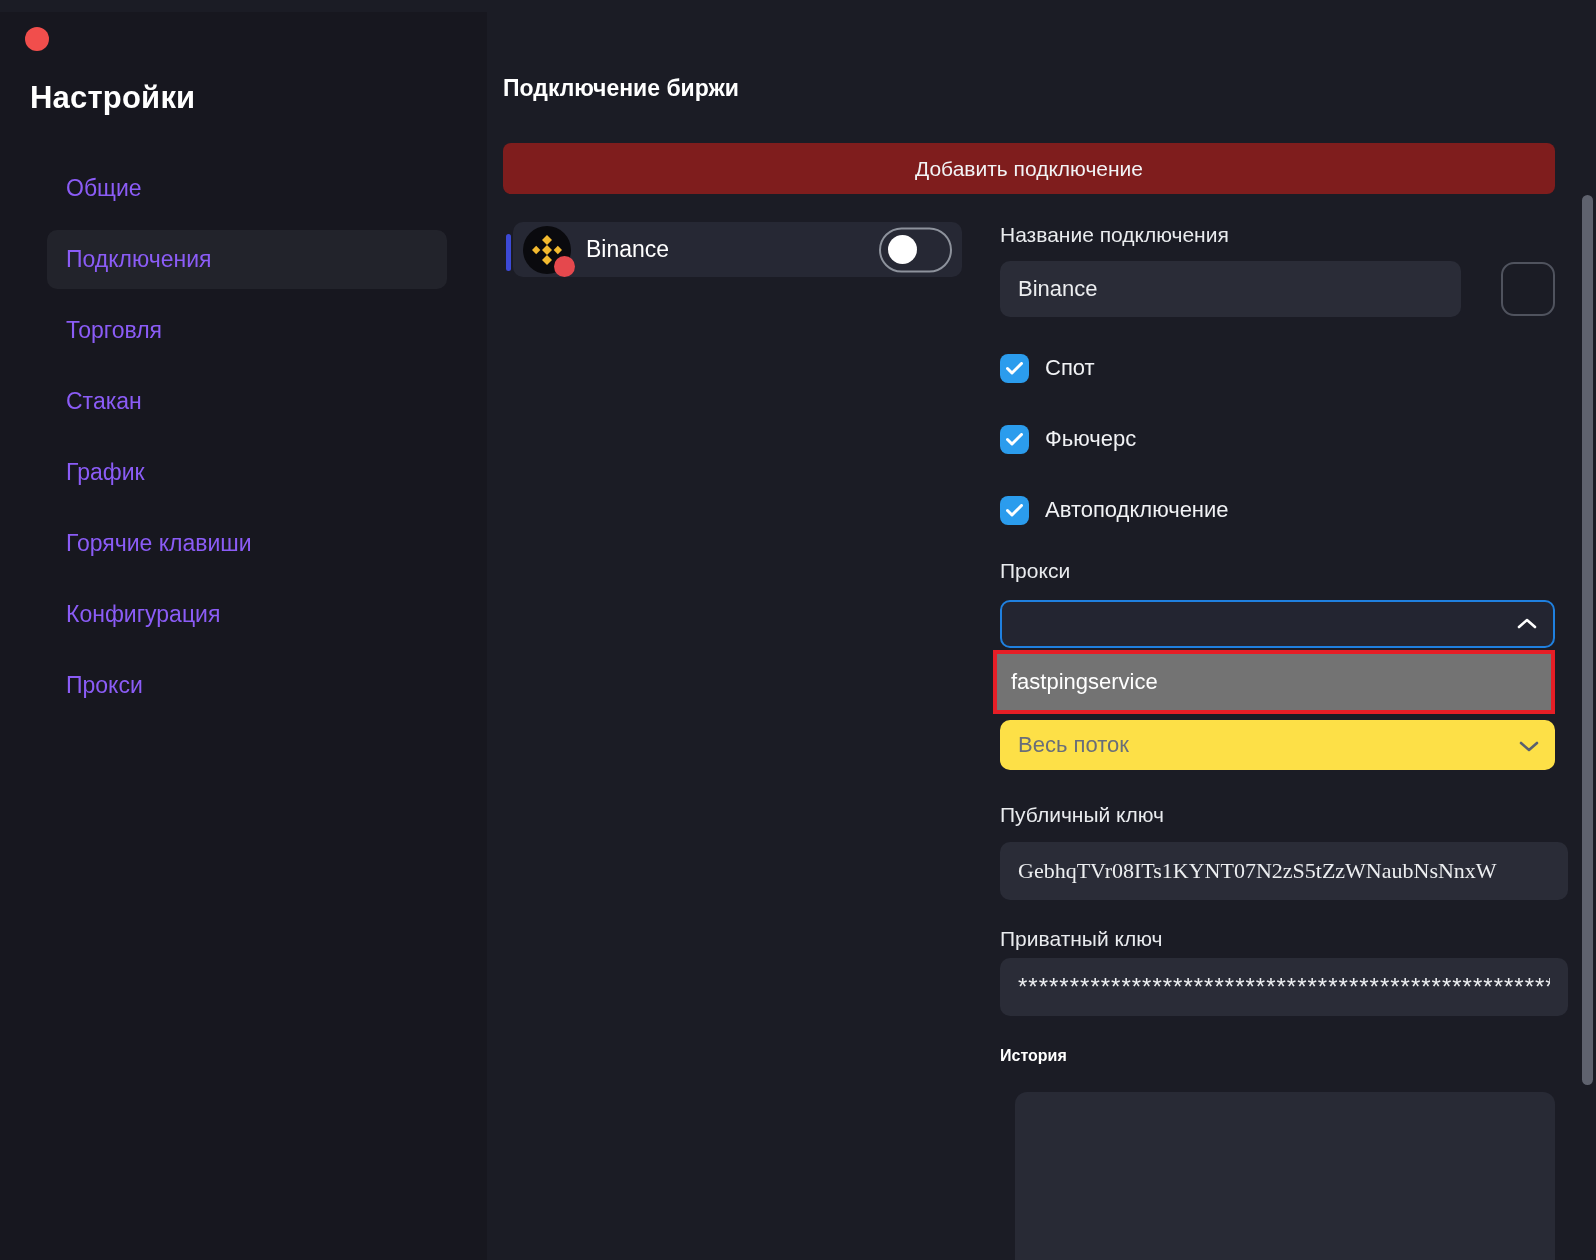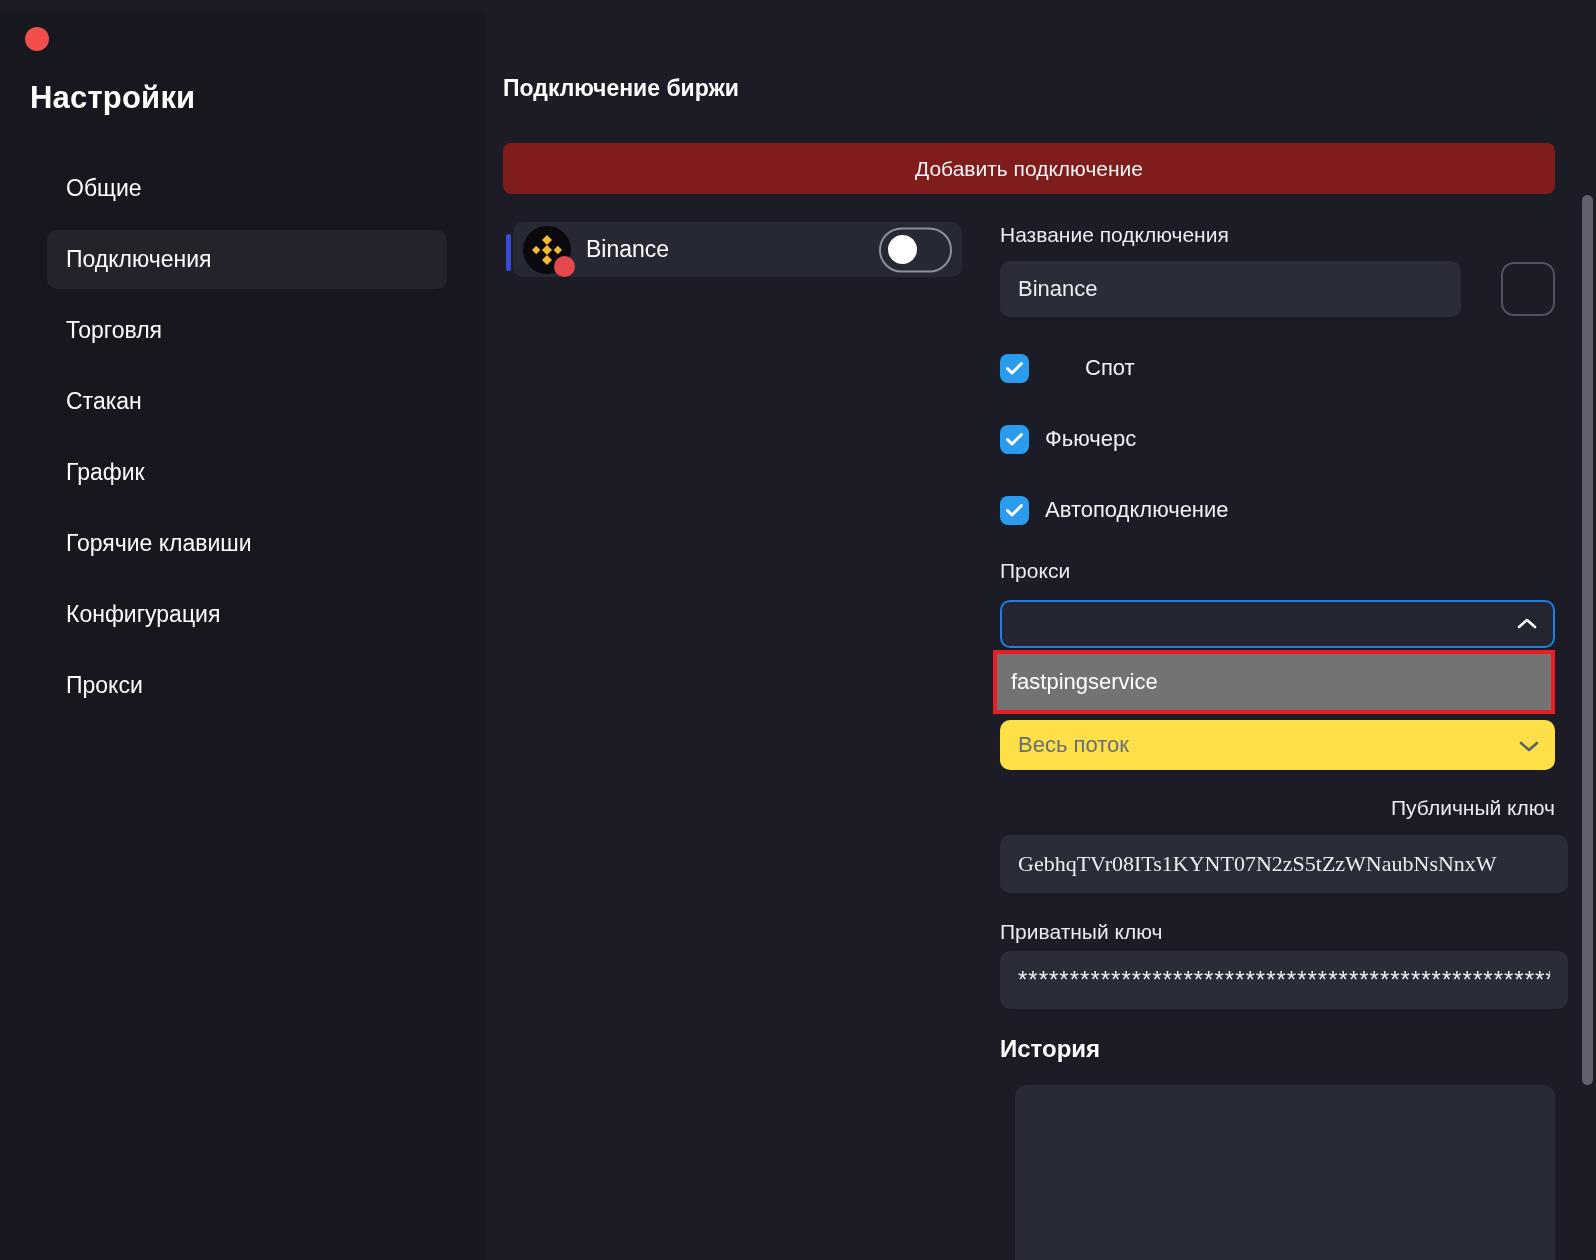--- a/index.html
+++ b/index.html
@@ -6,21 +6,21 @@
   html,body { background:#101016; }
   body { font-family:"Liberation Sans","DejaVu Sans",sans-serif; }
   .app { position:relative; width:1596px; height:1260px; background:#1b1c25; overflow:hidden; }
 
   
   .sidebar { position:absolute; left:0; top:12px; width:487px; height:100%; background:#17171f; }
   .traffic-dot { position:absolute; left:25px; top:15px; width:24px; height:24px; border-radius:50%; background:#f14e4c; }
   .sb-title { margin:68px 0 0 30px; font-size:31px; font-weight:700; color:#ffffff; letter-spacing:0.2px; }
   .sb-nav { list-style:none; margin:43px 0 0 0; }
   .sb-item { width:400px; height:59px; margin:0 0 12px 47px; padding-left:19px; display:flex; align-items:center;
-             font-size:23px; color:#ffffff; border-radius:10px; cursor:default; }
+             font-size:23px; color:#8b5cf6; border-radius:10px; cursor:default; }
   .sb-item.selected { background:#22232b; }
 
   
   .main { position:absolute; left:480px; top:0; width:1109px; height:100%; padding:0 34px 0 23px; }
   .main-header { margin-top:75px; font-size:23px; font-weight:700; color:#ffffff; }
   .add-btn { margin-top:41px; width:100%; height:51px; background:#7f1d1d; border:none; border-radius:8px;
              color:#f2f3f5; font-size:21px; font-family:inherit; display:flex; align-items:center; justify-content:center; }
 
   .content-row { display:flex; margin-top:28px; }
   .left-col { width:459px; flex-shrink:0; }
@@ -42,44 +42,44 @@
   .fld-label { font-size:21px; line-height:26px; color:#e9ebee; }
   .name-row { display:flex; margin-top:13px; align-items:center; }
   .text-input { height:56px; background:#2a2c37; border:none; border-radius:10px; padding:0 18px;
                 color:#eceef0; font-size:22px; font-family:inherit; width:100%; outline:none; }
   .name-row .text-input { flex:1; }
   .color-swatch { width:54px; height:54px; margin-left:40px; flex-shrink:0; border:2px solid #50535e;
                   border-radius:13px; padding:5px; background:transparent; }
   .color-swatch .fill { width:100%; height:100%; border-radius:8px; background:#3b42d8; }
 
   .cb-row { display:flex; align-items:center; height:30px; }
-  .cb-row.first { margin-top:36px;gap:40px; } .cb-row + .cb-row { margin-top:41px; }
+  .cb-row.first { margin-top:36px; } .cb-row + .cb-row { margin-top:41px; }
   .checkbox { width:29px; height:29px; border-radius:8px; background:#2b9ced; display:flex; align-items:center; justify-content:center; flex-shrink:0; }
   .cb-label { margin-left:16px; font-size:22px; color:#f1f2f5; }
 
   .proxy-label { margin-top:33px; }
   .select { position:relative; height:50px; background:#fde047; border-radius:10px; display:flex; align-items:center; padding:0 18px; }
   .select.open { margin-top:16px; height:48px; border:2px solid #1f80df; background:#232531; }
   .select .chev { position:absolute; right:16px; top:50%; transform:translateY(-50%); }
 
   .red-annotation { margin-top:2px; margin-left:-7px; width:calc(100% + 7px); border:4px solid #e61e26; }
   .dd-option { height:56px; background:#737373; display:flex; align-items:center; padding-left:14px;
                font-size:22px; color:#ffffff; }
 
   .stream-select { margin-top:6px; color:#696e79; font-size:22px; }
 
-  .key-label-pub { margin-top:25px;text-align:right; }
+  .key-label-pub { margin-top:32px; }
   .key-input-pub { margin-top:14px;font-family:Liberation Serif, serif; }
   .key-label-priv { margin-top:26px; }
   .key-input-priv { margin-top:6px; }
   .wide { width:calc(100% + 13px); }
   .key-input-pub.text-input, .key-input-priv.text-input { height:58px; white-space:nowrap; overflow:hidden; }
   .stars { font-size:24px; letter-spacing:1px; }
 
-  .history-label { margin-top:26px; font-size:24px; font-weight:700; color:#ffffff; line-height:28px; }
+  .history-label { margin-top:26px; font-size:16px; font-weight:700; color:#ffffff; line-height:28px; }
   .history-box { margin-top:22px; margin-left:15px; height:400px; background:#282a35; border-radius:12px; }
 
   
   .scrollbar-thumb { position:absolute; right:3px; top:195px; width:11px; height:890px; border-radius:6px; background:#5f626e; }
 </style>
 </head>
 <body>
 
 <div class="app">
 

